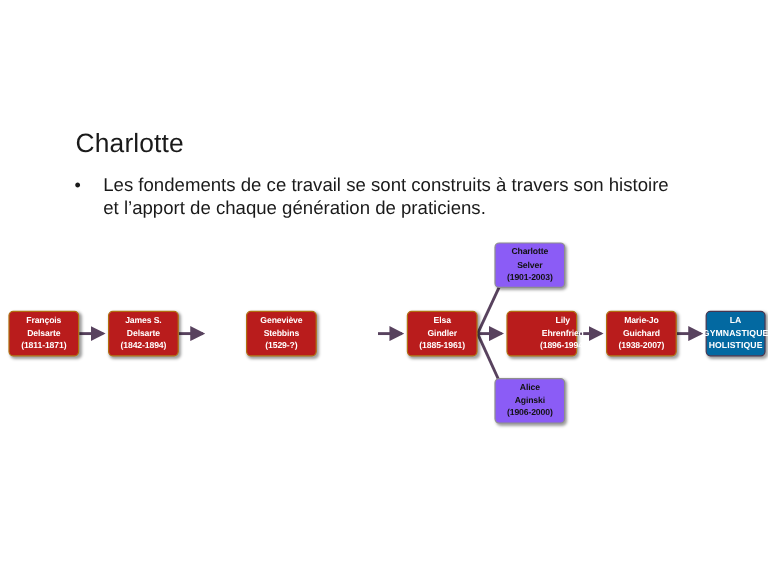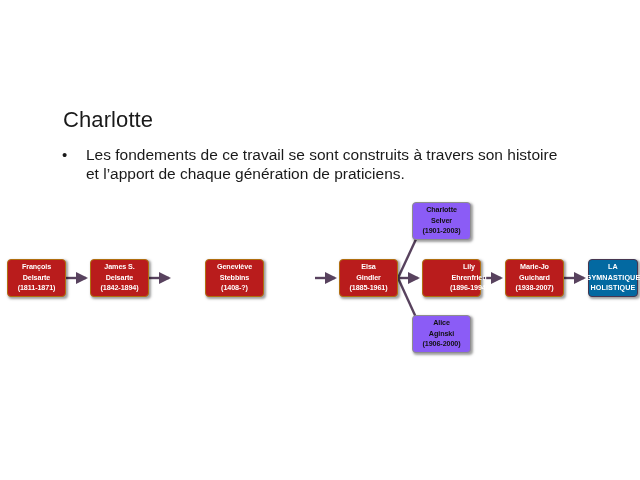--- a/index.html
+++ b/index.html
@@ -147,21 +147,21 @@
 
   <div class="node orange" style="left:90px; top:69px; width:59px; height:38px;">
     <span>James S.</span>
     <span>Delsarte</span>
     <span>(1842-1894)</span>
   </div>
 
   <div class="node orange" style="left:173px; top:69px; width:59px; height:38px;margin-left:32px;">
     <span>Geneviève</span>
     <span>Stebbins</span>
-    <span>(1408-?)</span>
+    <span>(1529-?)</span>
   </div>
 
 
   <div class="node orange" style="left:339px; top:69px; width:59px; height:38px;text-align:right;">
     <span>Elsa</span>
     <span>Gindler</span>
     <span>(1885-1961)</span>
   </div>
 
   <div class="node orange" style="left:422px; top:69px; width:59px; height:38px;padding-left:35px;">

